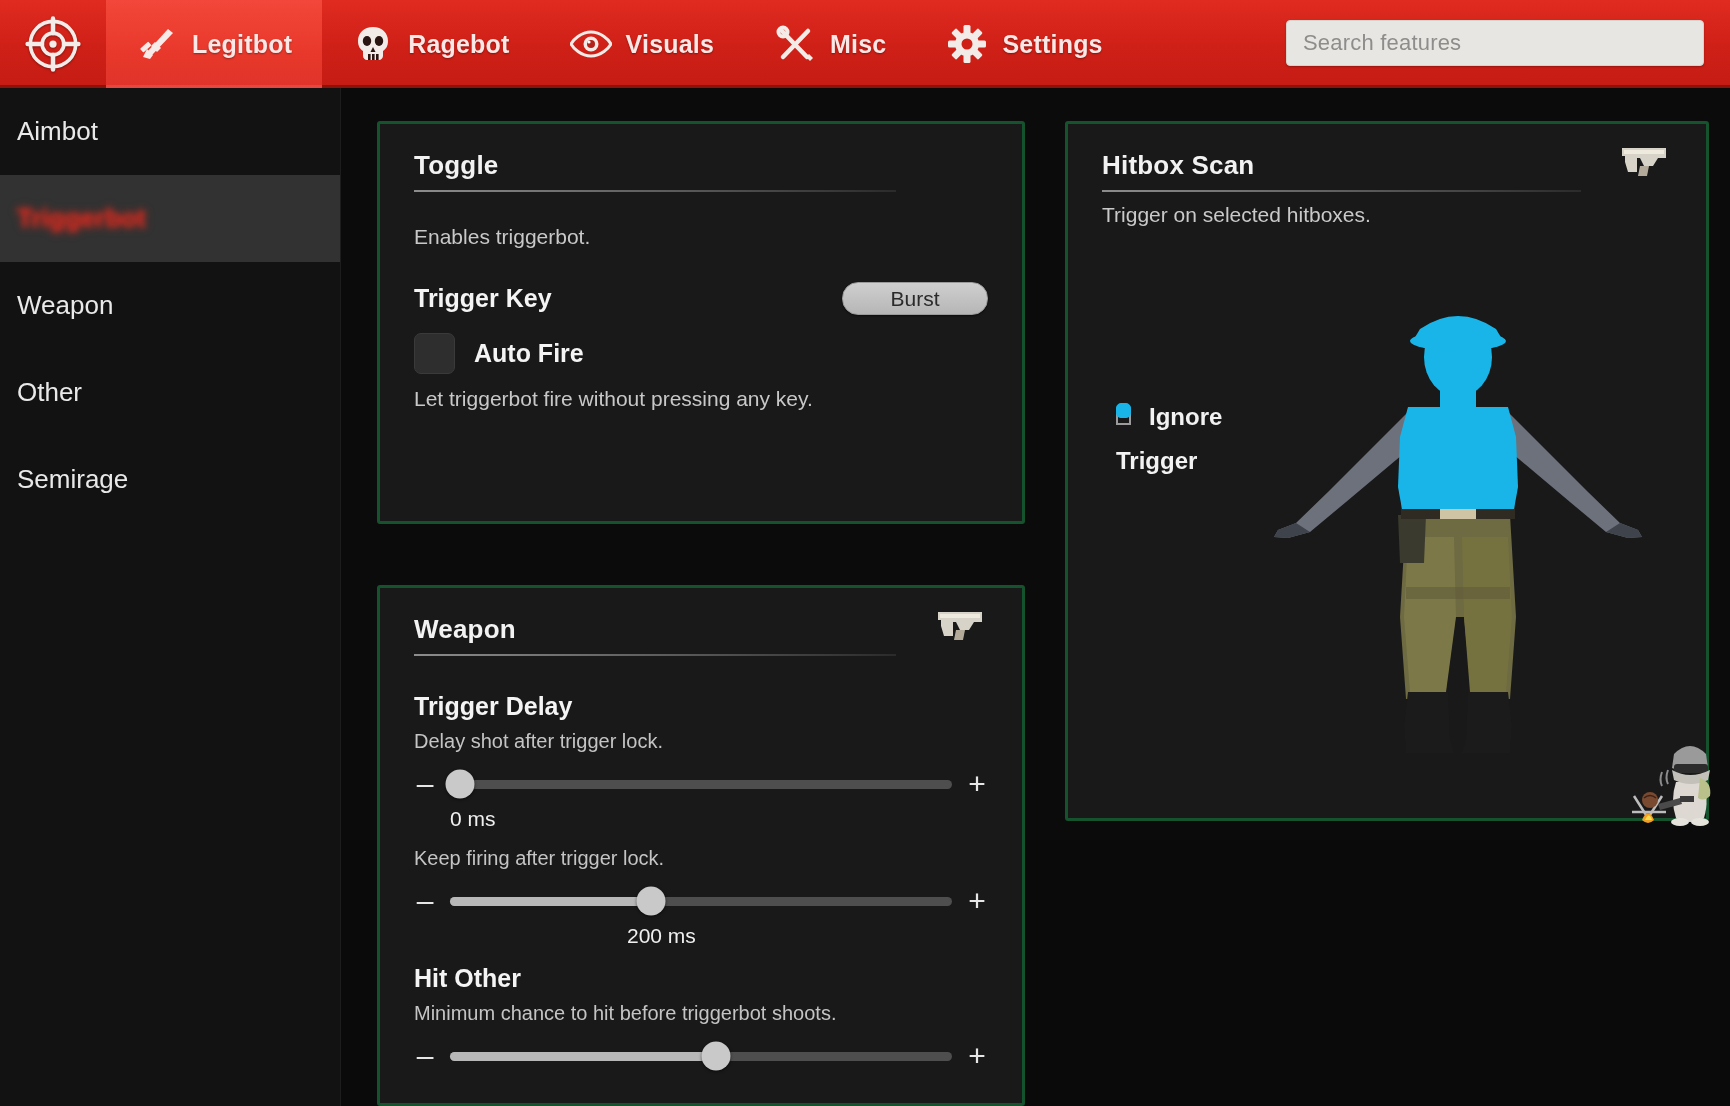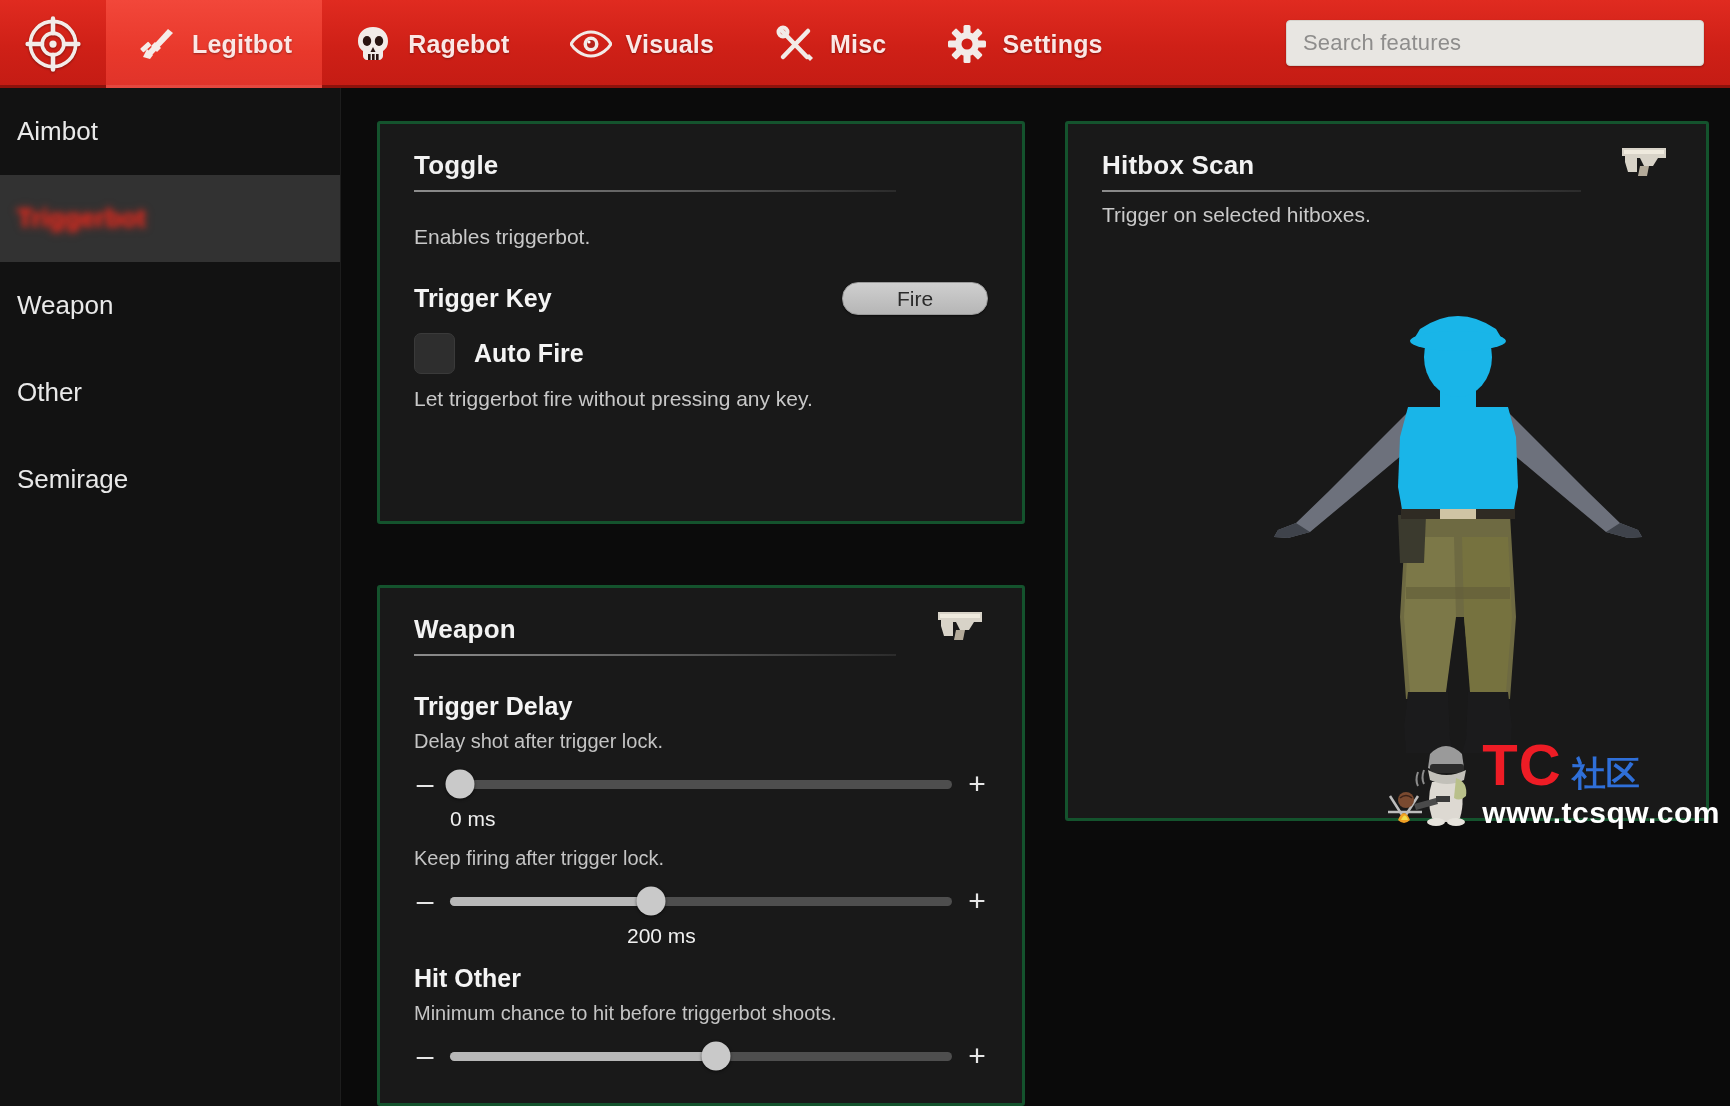--- a/index.html
+++ b/index.html
@@ -351,21 +351,21 @@
         <div class="panel-title">Toggle</div>
         <div class="panel-rule"></div>
       </div>
       <div class="tbody">
 
         <div class="desc">Enables triggerbot.</div>
 
         <div class="row-key">
           <span class="keylabel">Trigger Key</span>
           <div class="keybtn">
-            <span>Fire</span>
+            <span>Burst</span>
           </div>
         </div>
 
         <div class="row-check">
           <div class="cbox off"></div>
           <span class="ctext">Auto Fire</span>
         </div>
         <div class="desc">Let triggerbot fire without pressing any key.</div>
 
       </div>
@@ -438,20 +438,30 @@
           <svg width="62" height="40" viewBox="0 0 62 40">
             <path d="M4 6 h44 v10 h-8 l-5 8 h-9 l-4 -8 h-3 v14 h-9 l-3 -10 v-6 h-3z" fill="#d8d3c8"></path>
             <path d="M22 24 h9 l-2 10 h-9z" fill="#b3aa99"></path>
             <rect x="6" y="8" width="40" height="4" fill="#efeade"></rect>
           </svg>
         </span>
       </div>
 
       <div class="hstage">
 
+        <div class="legend">
+          <div class="leg-row">
+            <span class="leg-sq hollow"></span>
+            <span class="leg-label">Ignore</span>
+          </div>
+          <div class="leg-row">
+            <span class="leg-sq fill"></span>
+            <span class="leg-label">Trigger</span>
+          </div>
+        </div>
 
         <svg class="model" viewBox="0 0 400 500">
 
           <path d="M150 125 L70 205 L38 236 L20 243 L16 250 L30 251 L52 245 L88 215 L163 152 Z" fill="#6d717c"></path>
           <path d="M38 236 L20 243 L16 250 L30 251 L52 245 Z" fill="#3f434b"></path>
 
           <path d="M250 125 L330 205 L362 236 L380 243 L384 250 L370 251 L348 245 L312 215 L237 152 Z" fill="#6d717c"></path>
           <path d="M362 236 L380 243 L384 250 L370 251 L348 245 Z" fill="#3f434b"></path>
 
           <path d="M148 228 L252 228 L258 330 L252 412 L214 412 L206 330 L194 330 L186 412 L148 412 L142 330 Z" fill="#6e6a42"></path>
@@ -502,22 +512,15 @@
       <path d="M72 44 q12 4 10 18 q-6 6 -12 2z" fill="#b9c08a"></path>
 
       <path d="M30 70 l22 -6 l2 6 l-22 6z" fill="#4a4a4a"></path>
       <path d="M52 62 h14 v6 h-14z" fill="#3a3a3a"></path>
 
       <path d="M40 36 q-3 8 0 14 M34 38 q-3 8 0 14" stroke="#8c8c8c" stroke-width="2" fill="none"></path>
 
       <ellipse cx="52" cy="88" rx="9" ry="4" fill="#e6e3dc"></ellipse>
       <ellipse cx="72" cy="88" rx="9" ry="4" fill="#e6e3dc"></ellipse>
     </svg>
-    <div class="wm-text">
-      <div class="wm-top">
-        <span class="wm-tc">TC</span>
-        <span class="wm-cn">社区</span>
-      </div>
-      <div class="wm-url">www.tcsqw.com</div>
-    </div>
   </div>
 
 </div>
 
 </body></html>

